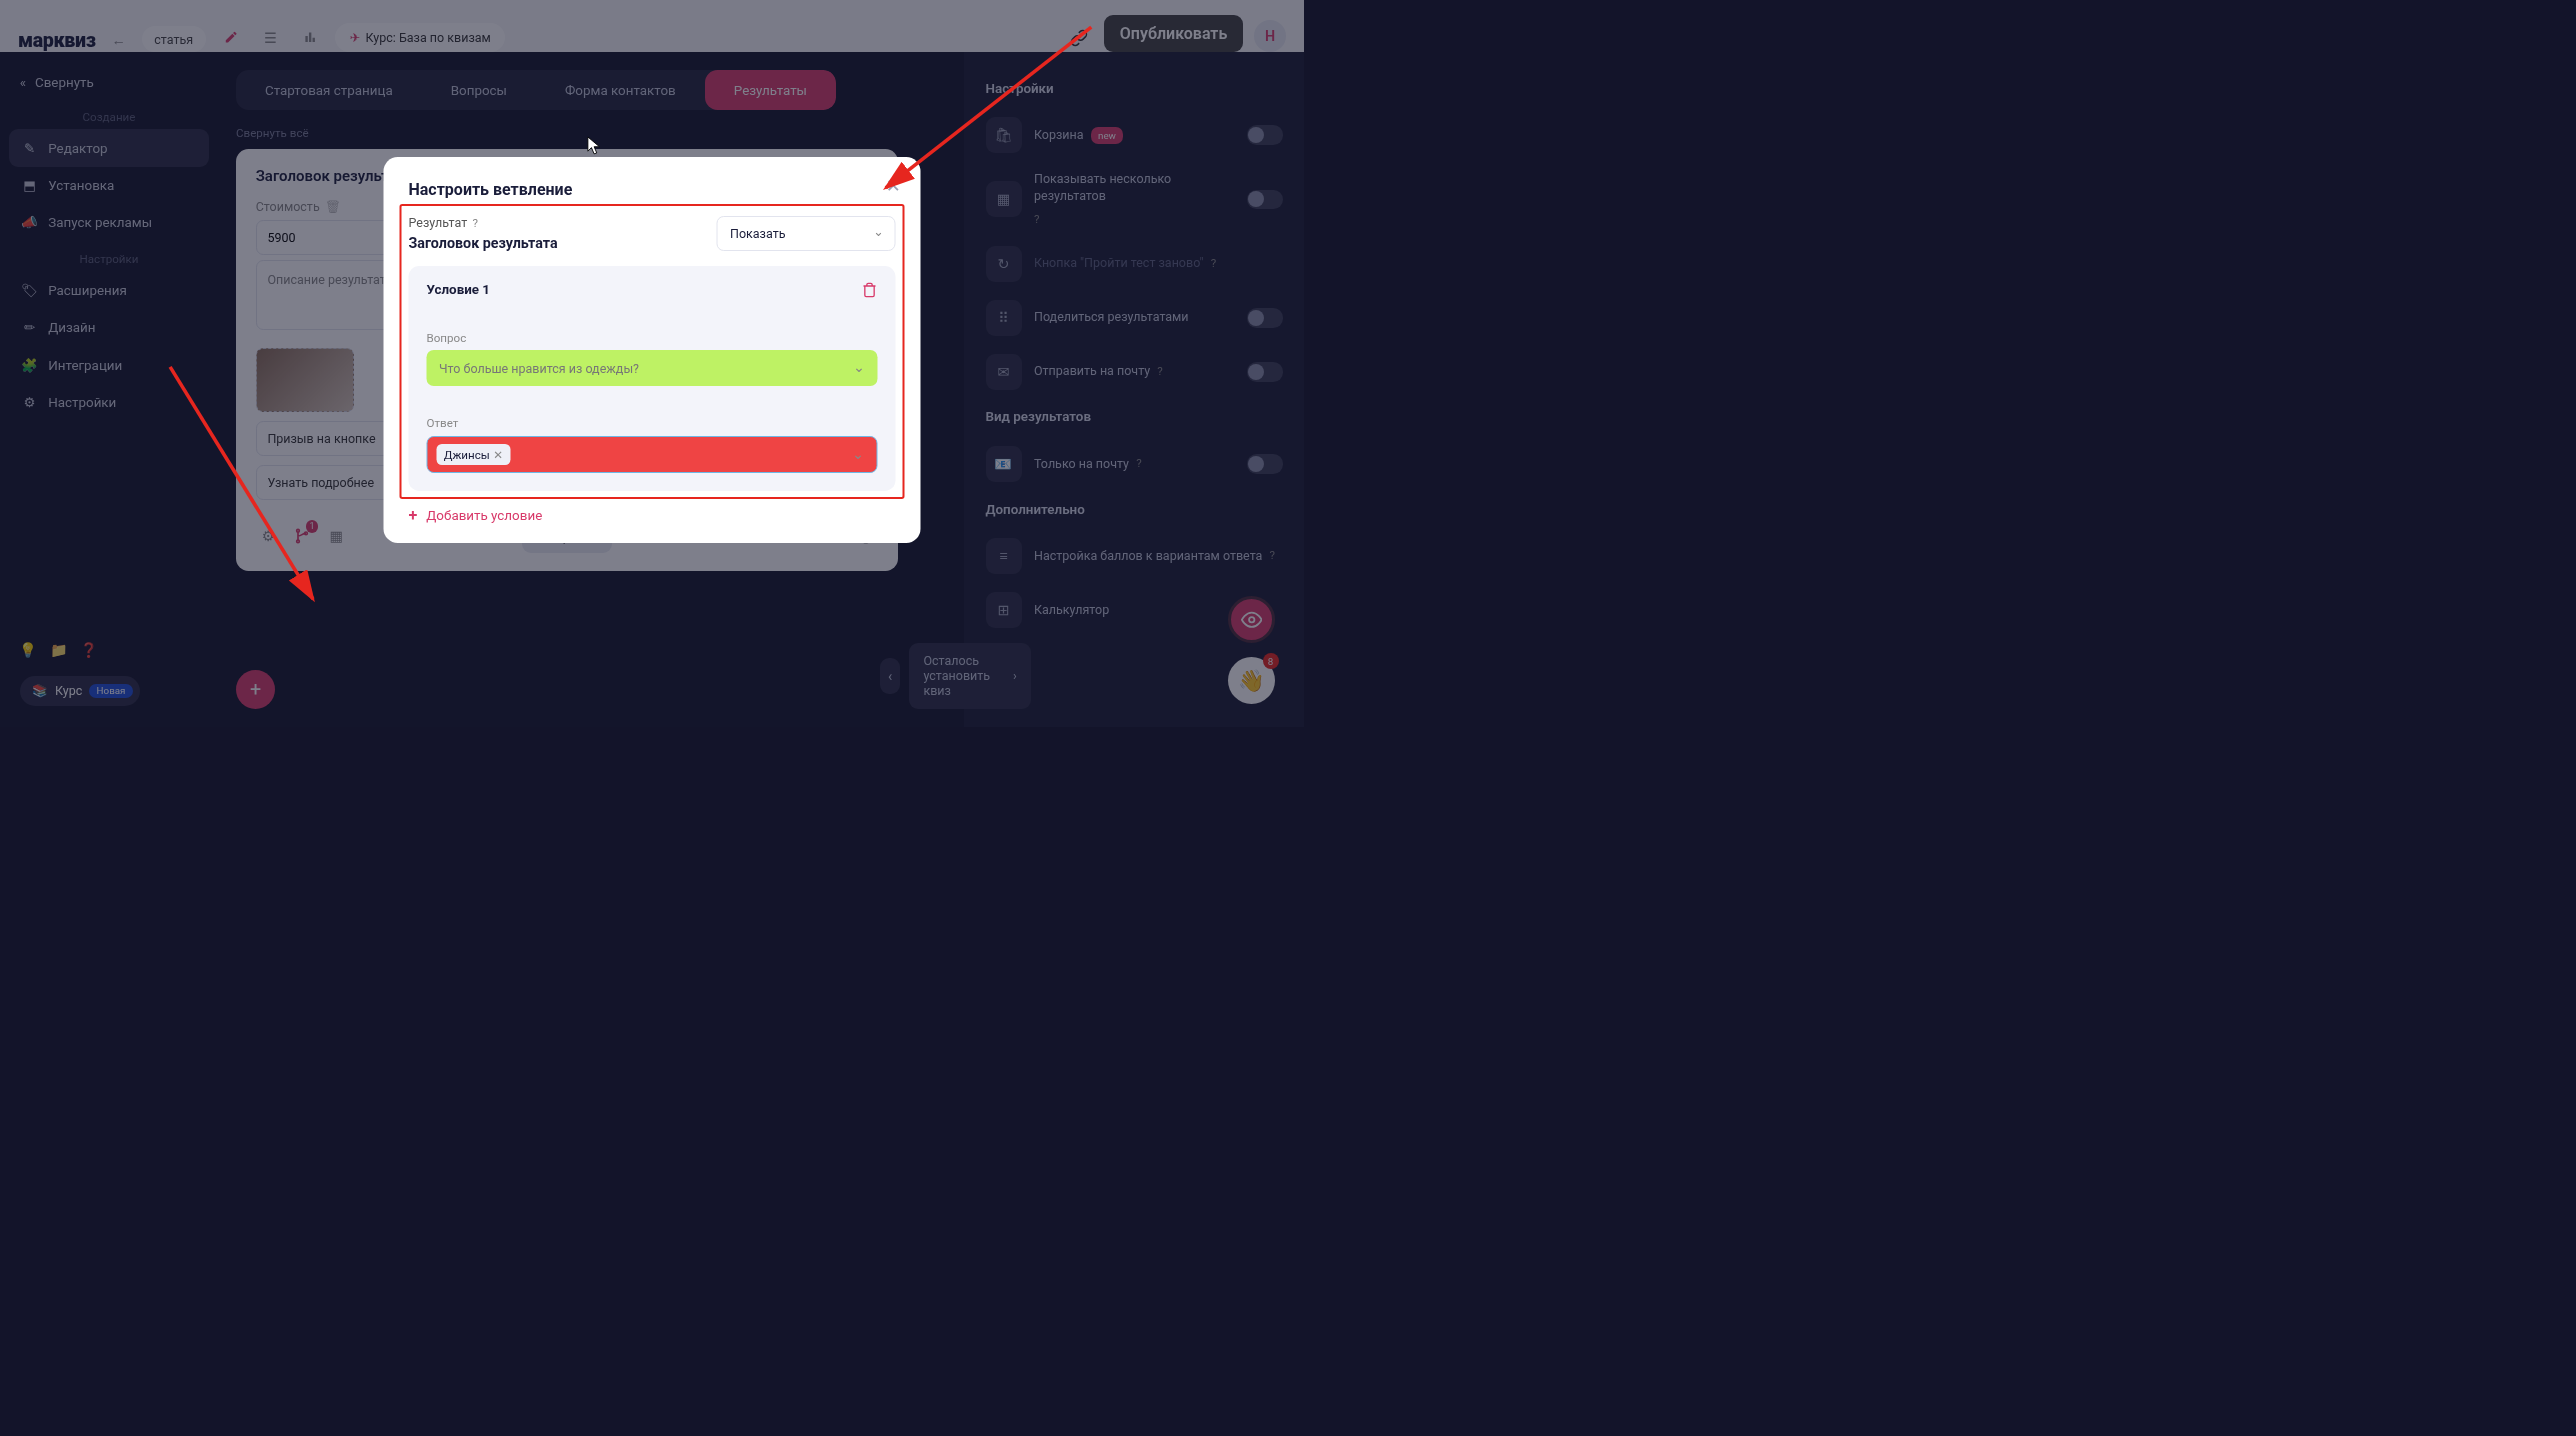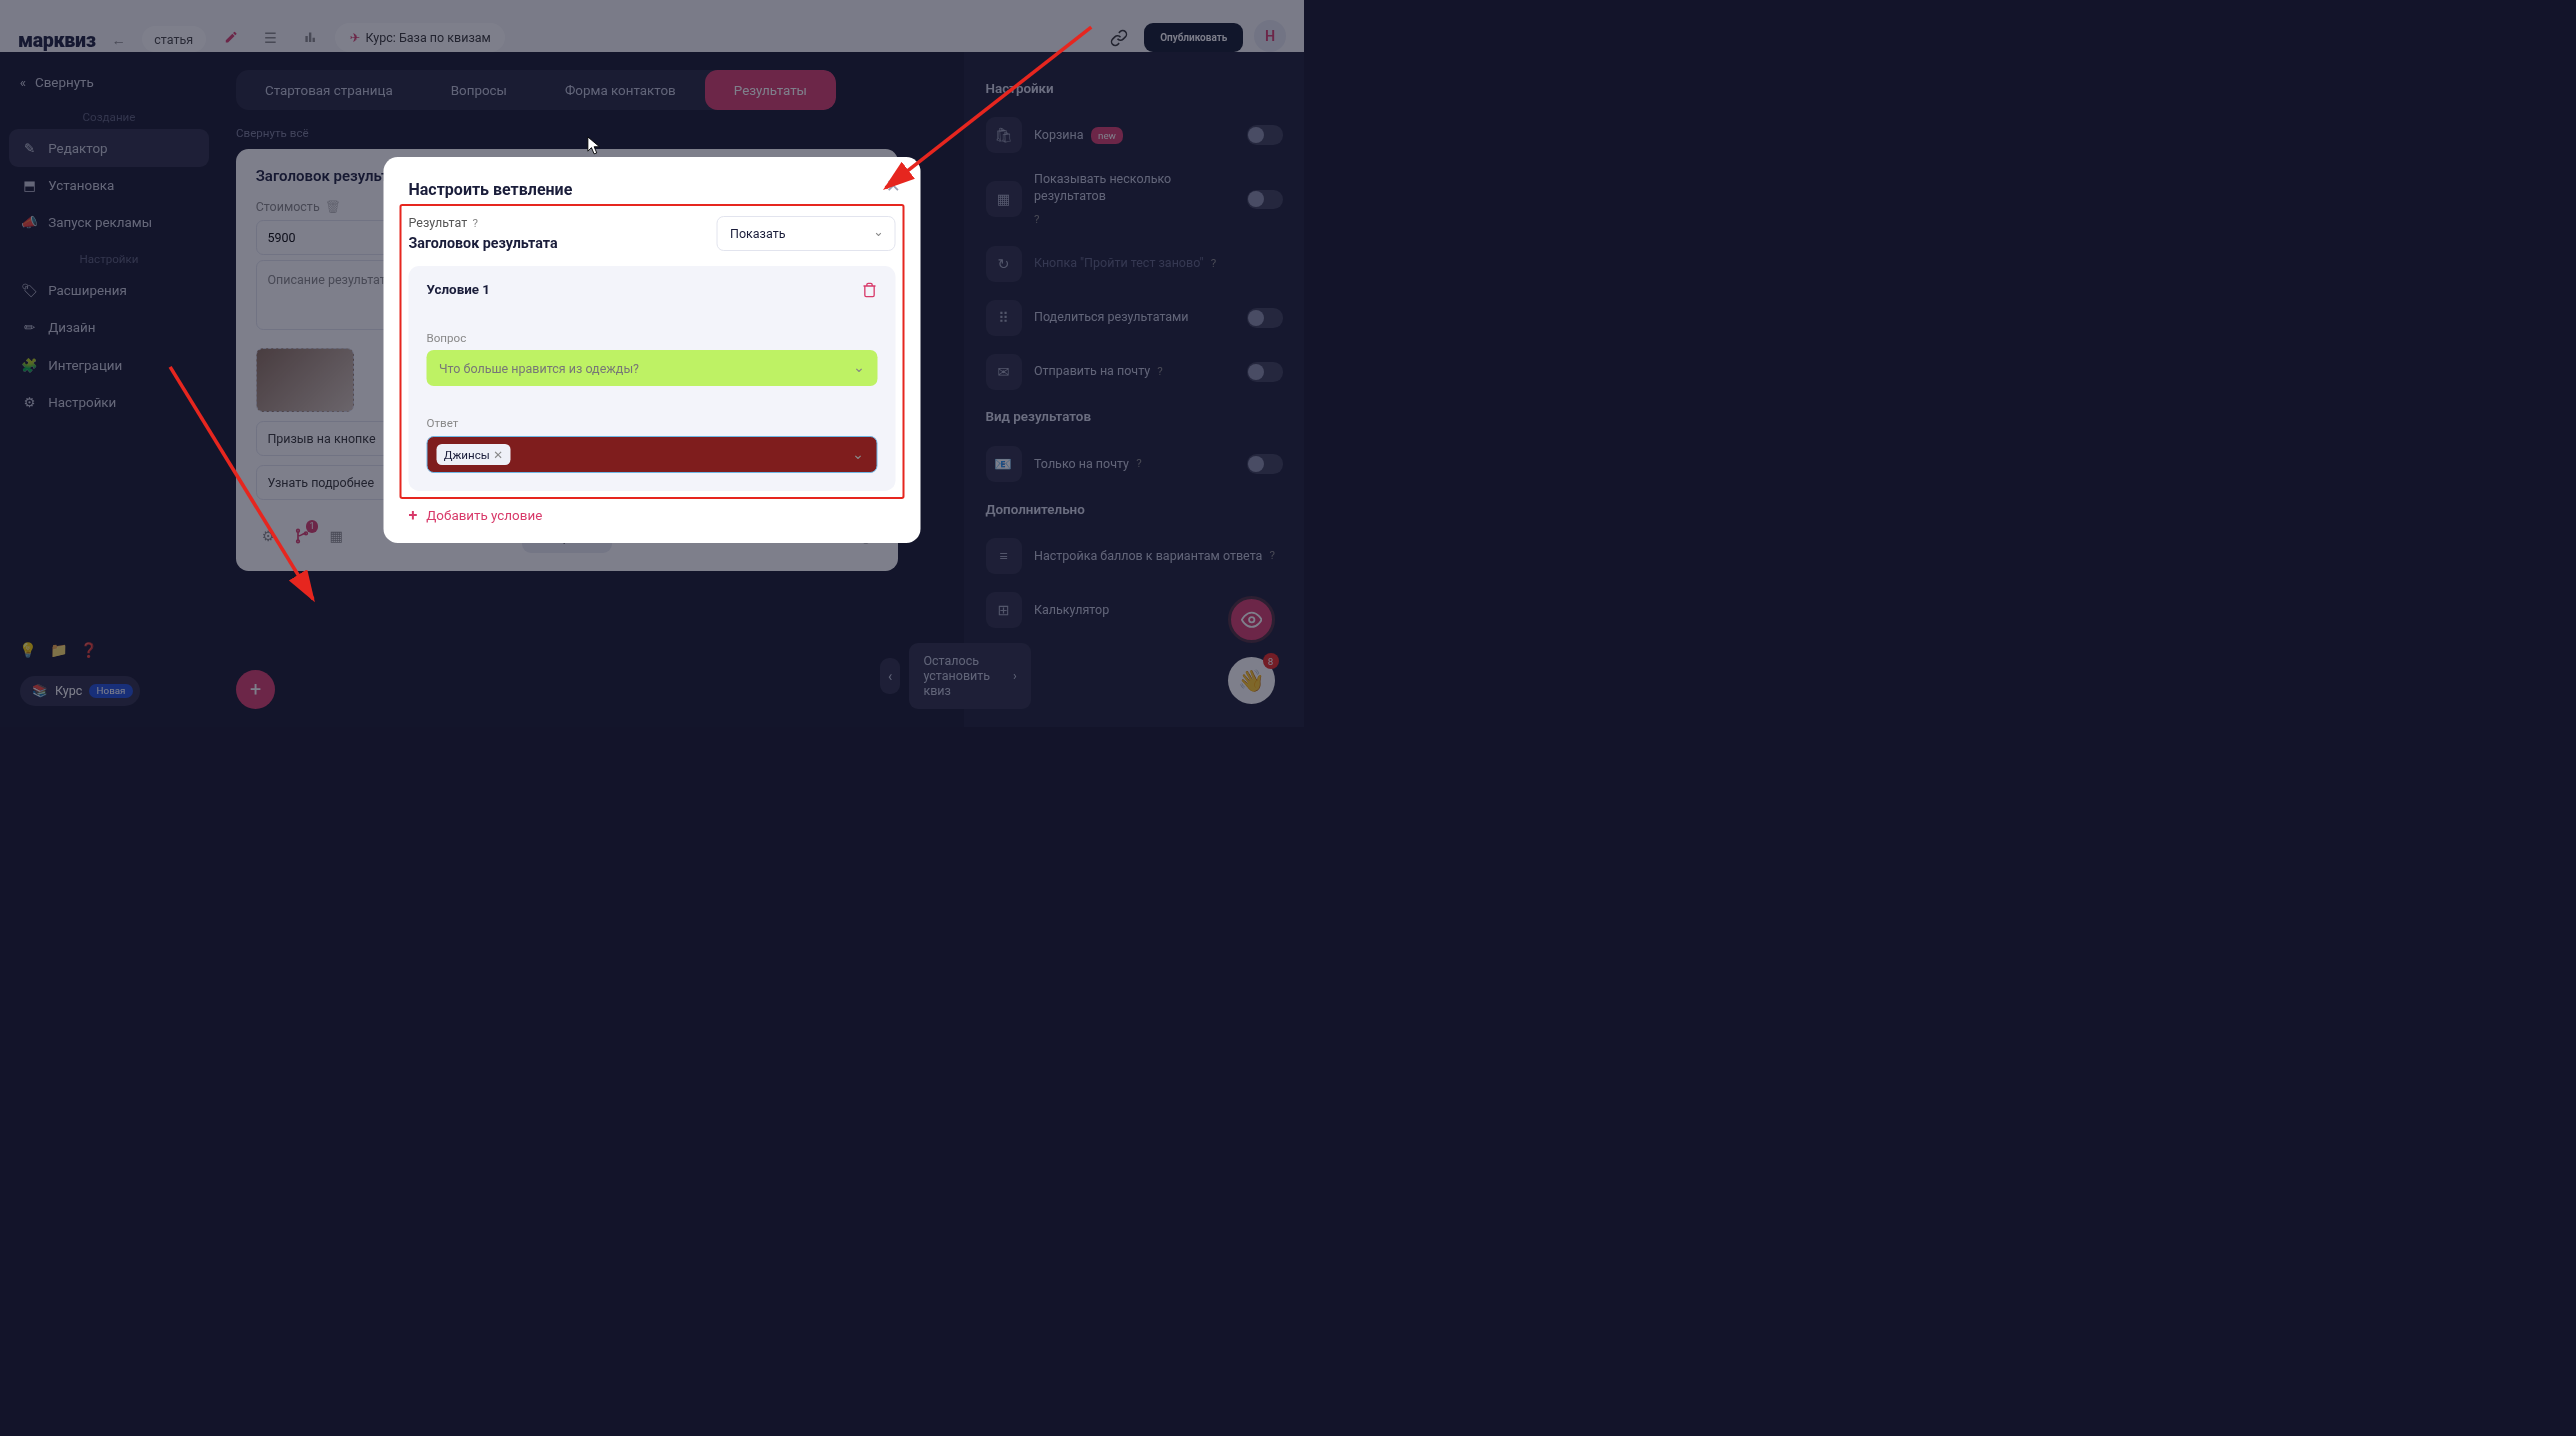--- a/index.html
+++ b/index.html
@@ -7,21 +7,21 @@
 
 
 .header { height:52px; background:#f5f6f8; display:flex; align-items:flex-end; padding:0 18px; gap:10.7px; }
 .logo { font-weight:900; font-size:19.7px; color:#1a1d3a; letter-spacing:-0.4px; }
 .back-btn { width:25px; height:25px; border-radius:5.4px; display:flex; align-items:center; justify-content:center; color:#888; cursor:pointer; }
 .breadcrumb-pill { background:#fff; border-radius:14.3px; padding:5.4px 12.5px; font-size:12.5px; color:#444; }
 .header-icon { width:29px; height:29px; border-radius:50%; display:flex; align-items:center; justify-content:center; color:#d83a6a; }
 .course-pill { background:#fff; border-radius:16px; padding:7.2px 14.3px; font-size:12.5px; color:#333; display:flex; align-items:center; gap:5.4px; }
 .header-spacer { flex:1; }
 .link-icon { width:29px; height:29px; display:flex; align-items:center; justify-content:center; color:#333; }
-.publish-btn { background:#0f172a; color:#fff; border:none; border-radius:9px; padding:9px 16px; font-size:10px; font-weight:600; cursor:pointer; }
+.publish-btn { background:#404040; color:#fff; border:none; border-radius:9px; padding:9px 16px; font-size:16px; font-weight:600; cursor:pointer; }
 .avatar { width:32px; height:32px; border-radius:50%; background:#e4e6ef; display:flex; align-items:center; justify-content:center; color:#d83a6a; font-weight:600; }
 
 
 .main { display:flex; height:calc(100% - 52px); }
 .sidebar { width:218px; padding:14.3px 9px; display:flex; flex-direction:column; }
 .collapse-btn { display:flex; align-items:center; gap:9px; padding:9px 10.7px; color:#c7cad8; cursor:pointer; font-size:13.4px; }
 .section-label { font-size:11.6px; color:#5a5e78; padding:10.7px 10.7px 5.4px;text-align:center; }
 .nav-item { display:flex; align-items:center; gap:10.7px; padding:10.7px 12.5px; border-radius:9px; color:#c7cad8; cursor:pointer; font-size:13.4px; }
 .nav-item.active { background:#2a2c45; }
 .nav-item .ic { width:16px; height:16px; display:flex; align-items:center; justify-content:center; }
@@ -76,21 +76,21 @@
 .modal-select { border:0.9px solid #e2e4ee; border-radius:7.2px; padding:9px 34px 9px 12.5px; font-size:12.5px; background:#fff; position:relative; min-width:179px; }
 .modal-select::after { content:"⌄"; position:absolute; right:10.7px; top:7.2px; color:#888; }
 .modal-subtitle { font-size:14.3px; font-weight:700; margin-top:5.4px; }
 .condition-card { background:#f3f4fa; border-radius:10.7px; padding:16px 18px 18px; margin-top:14.3px; }
 .cond-header { display:flex; justify-content:space-between; align-items:flex-start; }
 .cond-title { font-weight:700; font-size:13.4px; }
 .del-icon { color:#d83a6a; cursor:pointer; }
 .cond-field-label { font-size:11.6px; color:#888; margin-top:30px; }
 .cond-select { background:#bef264; border-radius:7.2px; padding:10.7px 34px 10.7px 12.5px; font-size:12.5px; color:#777; margin-top:5.4px; position:relative; cursor:pointer; }
 .cond-select::after { content:"⌄"; position:absolute; right:12.5px; top:9px; color:#888; font-size:14.3px; }
-.answer-box { border:1.3px solid #6eb8e6; background:#7f1d1d; border-radius:7.2px; padding:7.2px 34px 7.2px 9px; margin-top:5.4px; display:flex; align-items:flex-start; gap:5.4px; position:relative; cursor:pointer; }
+.answer-box { border:1.3px solid #6eb8e6; background:#ef4444; border-radius:7.2px; padding:7.2px 34px 7.2px 9px; margin-top:5.4px; display:flex; align-items:flex-start; gap:5.4px; position:relative; cursor:pointer; }
 .answer-box::after { content:"⌄"; position:absolute; right:12.5px; top:9px; color:#888; font-size:14.3px; }
 .chip { background:#eef0f7; border-radius:5.4px; padding:3.6px 7.2px; font-size:11.6px; display:flex; align-items:center; gap:3.6px; }
 .chip .x { color:#888; cursor:pointer; }
 .add-cond { display:flex; align-items:center; gap:9px; color:#d83a6a; font-size:13.4px; margin-top:14.3px; cursor:pointer; }
 .red-frame { position:absolute; border:2.7px solid #e6261f; border-radius:2.7px; pointer-events:none; }
 .cursor { position:absolute; top:136px; left:587px; z-index:70; color:#000; pointer-events:none; }
 
 
 .arrow { position:absolute; z-index:65; pointer-events:none; }
 

